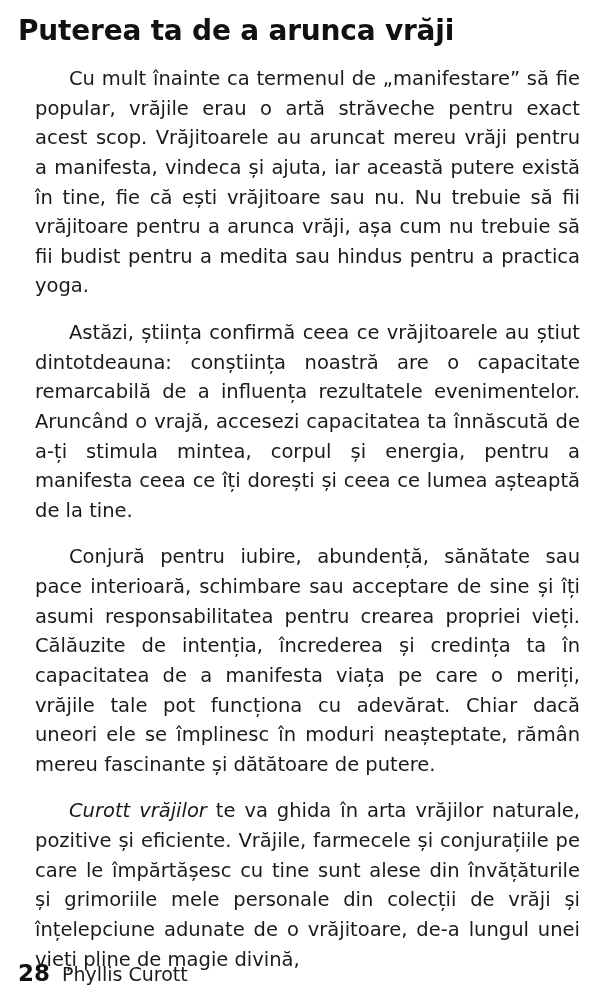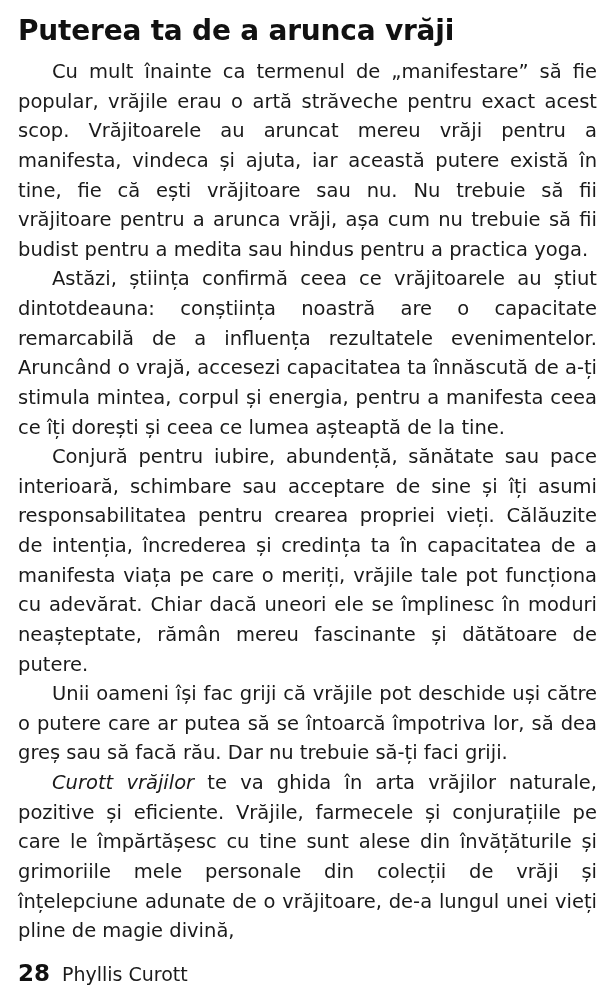--- a/index.html
+++ b/index.html
@@ -31,21 +31,21 @@
   }
   .body-text {
     font-size: 19.5px;
     line-height: 1.52;
     text-align: justify;
     text-justify: inter-word;
     color: #1a1a1a;
     hyphens: manual;
   }
   .body-text p {
-    margin: 0;
+    margin: 17px;
     text-indent: 34px;
   }
   .italic-lead {
     font-style: italic;
   }
   .footer {
     position: absolute;
     left: 18px;
     bottom: 14px;
     display: flex;
@@ -66,21 +66,20 @@
 <body>
 
 <div class="page">
 
   <h1 class="chapter-title">Puterea ta de a arunca vrăji</h1>
 
   <div class="body-text">
     <p>Cu mult înainte ca termenul de „manifestare” să fie popular, vrăjile erau o artă străveche pentru exact acest scop. Vrăjitoarele au aruncat mereu vrăji pentru a manifesta, vindeca și ajuta, iar această putere există în tine, fie că ești vrăjitoare sau nu. Nu trebuie să fii vrăjitoare pentru a arunca vrăji, așa cum nu trebuie să fii budist pentru a medita sau hindus pentru a practica yoga.</p>
     <p>Astăzi, știința confirmă ceea ce vrăjitoarele au știut dintotdeauna: conștiința noastră are o capacitate remarcabilă de a influența rezultatele evenimentelor. Aruncând o vrajă, accesezi capacitatea ta înnăscută de a-ți stimula mintea, corpul și energia, pentru a manifesta ceea ce îți dorești și ceea ce lumea așteaptă de la tine.</p>
     <p>Conjură pentru iubire, abundență, sănătate sau pace interioară, schimbare sau acceptare de sine și îți asumi responsabilitatea pentru crearea propriei vieți. Călăuzite de intenția, încrederea și credința ta în capacitatea de a manifesta viața pe care o meriți, vrăjile tale pot funcționa cu adevărat. Chiar dacă uneori ele se împlinesc în moduri neașteptate, rămân mereu fascinante și dătătoare de putere.</p>
-    <p>Unii oameni își fac griji că vrăjile pot deschide uși către o putere care ar putea să se întoarcă împotriva lor, să dea greș sau să facă rău. Dar nu trebuie să-ți faci griji.</p>
     <p><span class="italic-lead">Curott vrăjilor</span><span> te va ghida în arta vrăjilor naturale, pozitive și eficiente. Vrăjile, farmecele și conjurațiile pe care le împărtășesc cu tine sunt alese din învățăturile și grimoriile mele personale din colecții de vrăji și înțelepciune adunate de o vrăjitoare, de-a lungul unei vieți pline de magie divină,</span></p>
   </div>
 
   <div class="footer">
     <span class="folio">28</span>
     <span class="author">Phyllis Curott</span>
   </div>
 
 </div>
 

